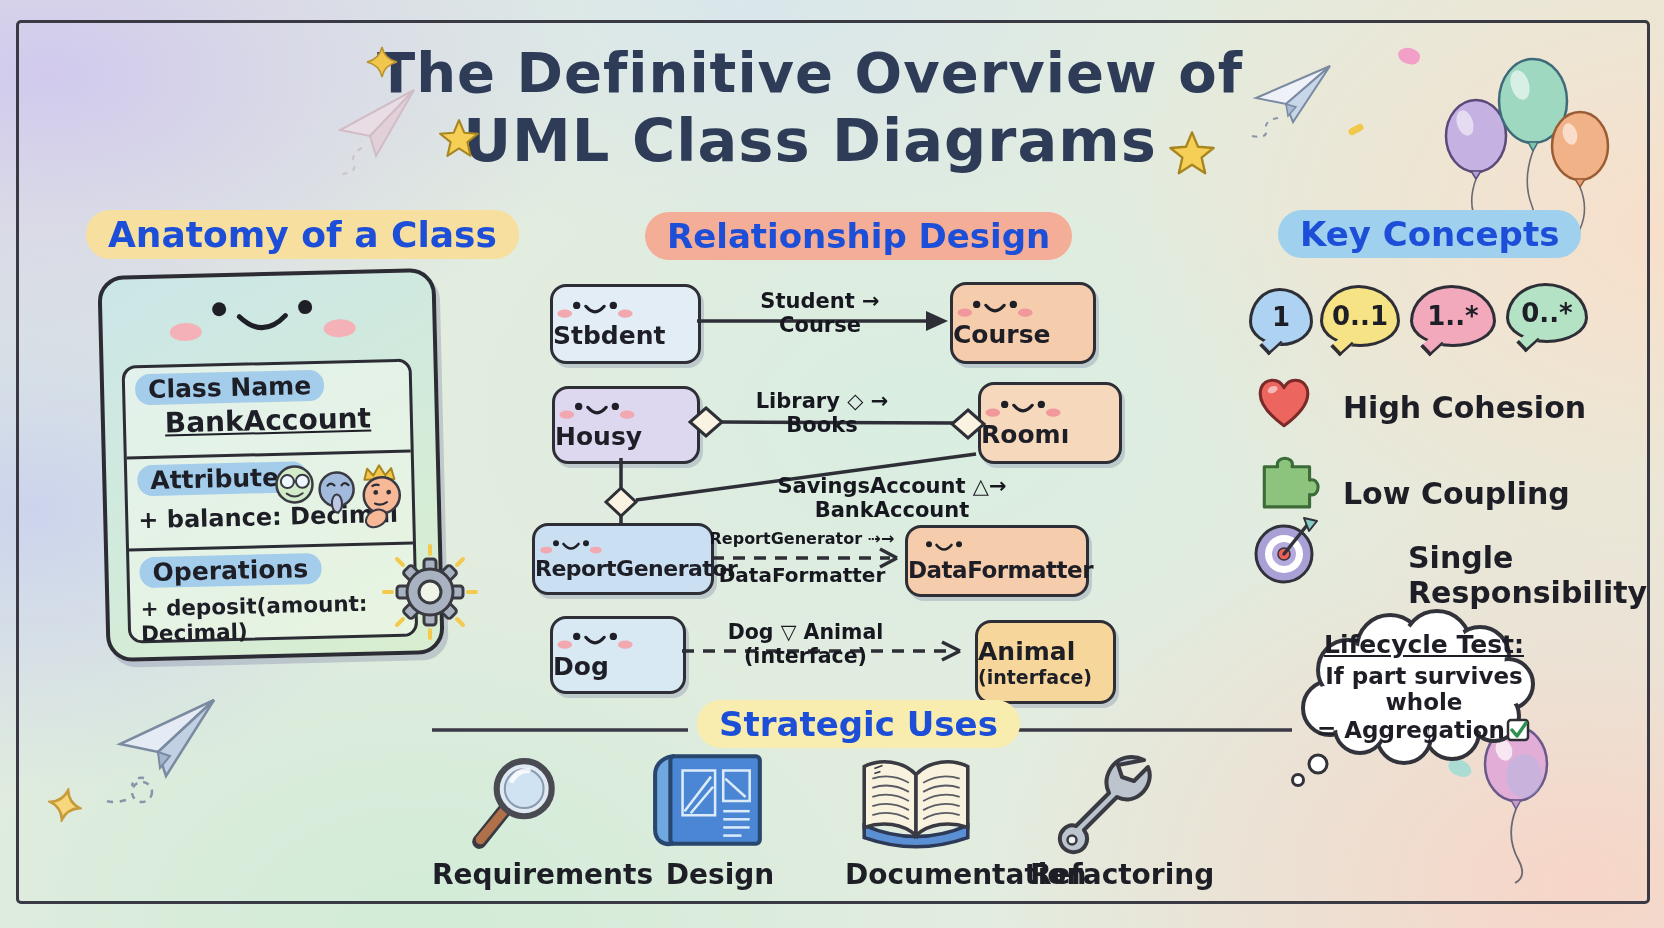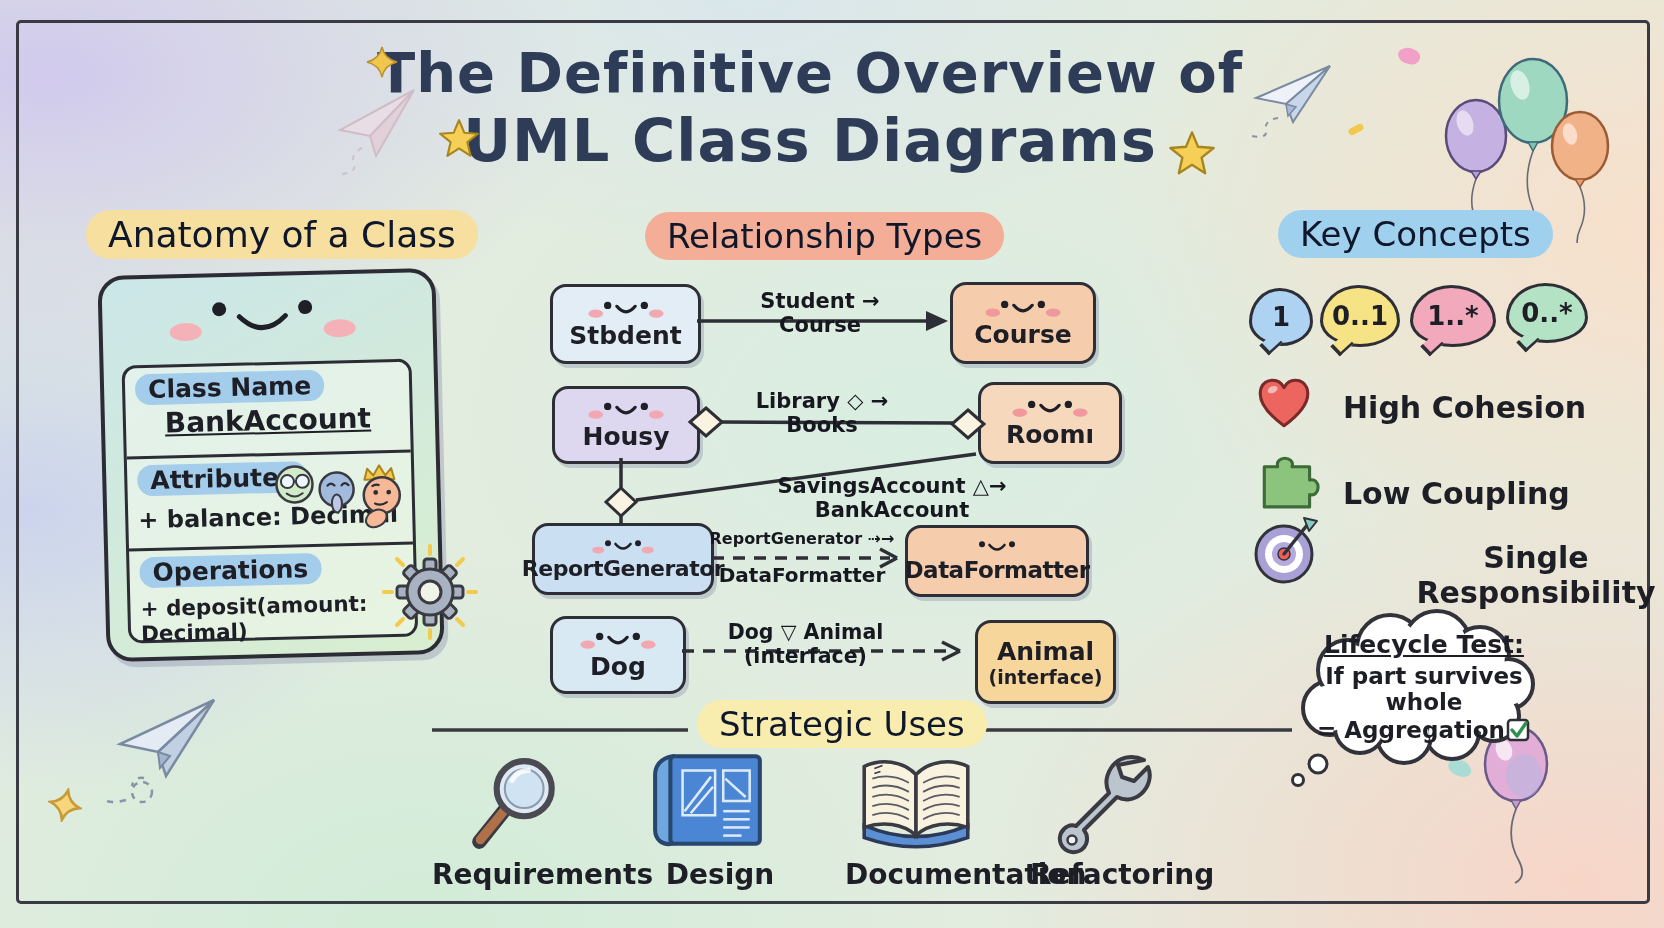--- a/index.html
+++ b/index.html
@@ -13,40 +13,40 @@
       radial-gradient(900px 620px at 25% 100%, rgba(206,236,214,.85), rgba(206,236,214,0) 60%),
       radial-gradient(760px 520px at 55% 45%, rgba(214,238,226,.75), rgba(214,238,226,0) 60%),
       radial-gradient(900px 700px at 100% 25%, rgba(250,222,200,.9), rgba(250,222,200,0) 62%),
       radial-gradient(900px 620px at 95% 95%, rgba(248,212,198,.95), rgba(248,212,198,0) 65%),
       #e2ecdf;
   }
   .abs{position:absolute;}
   .frame{left:16px;top:20px;width:1628px;height:878px;border:3.5px solid #3a3a44;border-radius:5px;pointer-events:none;z-index:1;}
   .title{left:40px;top:40px;width:1540px;text-align:center;font-weight:700;font-size:56px;color:#2e3c58;letter-spacing:1px;z-index:2;}
   .title2{top:106px;font-size:59px;}
-  .chip{display:inline-block;padding:4px 22px;border-radius:24px;font-weight:400;font-size:34px;color:#0f172a;z-index:4;}
+  .chip{display:inline-block;padding:4px 22px;border-radius:24px;font-weight:700;font-size:34px;color:#1d4ed8;z-index:4;}
   .chip-anatomy{background:#f7dfa0;}
   .chip-rel{background:#f4ad96;}
   .chip-key{background:#9fd0ee;}
   .chip-strategic{background:#f8ecae;}
   
   .card{left:102px;top:272px;width:330px;height:378px;background:linear-gradient(150deg,#cbe6e8 0%,#d9eecf 100%);
     border:4px solid #2c2c34;border-radius:26px;transform:rotate(-1.4deg);box-shadow:4px 6px 0 rgba(130,135,165,.35);z-index:2;}
   .card-inner{left:18px;top:86px;width:284px;height:272px;border:3px solid #2c2c34;border-radius:14px;background:rgba(250,253,245,.45);}
   .sec{position:relative;width:100%;box-sizing:border-box;padding:6px 10px 4px 10px;}
   .sec+.sec{border-top:3px solid #2c2c34;}
   .chip-sm{display:inline-block;background:#a3cdeb;border-radius:15px;padding:1px 13px;font-weight:700;font-size:25px;}
-  .uml-box{position:absolute;display:flex;flex-direction:column;align-items:center;justify-content:center;
+  .uml-box{position:absolute;display:flex;flex-direction:column;align-items:flex-start;justify-content:center;
     border:3px solid #2e2e36;border-radius:16px;box-shadow:3px 4px 0 rgba(140,150,175,.4);font-weight:700;z-index:2;}
   .rel-label{position:absolute;text-align:center;font-weight:700;color:#17171f;z-index:4;}
   .bubble{position:absolute;display:flex;align-items:center;justify-content:center;border:3px solid #2e2e36;
     font-weight:700;font-size:26px;border-radius:48% 52% 50% 50% / 58% 58% 42% 42%;z-index:2;}
   .bubble::after{content:'';position:absolute;left:11px;bottom:-9px;width:13px;height:13px;background:inherit;
     border-right:3px solid #2e2e36;border-bottom:3px solid #2e2e36;transform:skewX(-18deg) rotate(38deg);}
-  .kc-label{position:absolute;font-weight:700;font-size:30px;z-index:2;text-align:center;}
+  .kc-label{position:absolute;font-weight:700;font-size:30px;z-index:2;}
   .use-label{position:absolute;font-weight:700;font-size:28px;text-align:center;z-index:2;}
   .cloud-text{left:1302px;top:630px;width:244px;text-align:center;z-index:6;font-weight:700;}
   .cloud-text .t1{font-size:25px;text-decoration:underline;text-align:center;}
   .cloud-text .t2{font-size:23px;margin-top:4px;}
   .cloud-text .t3{font-size:23px;margin-top:2px;display:flex;align-items:center;justify-content:center;gap:0;}
   svg{display:block;}
   .z2{z-index:2;} .z3{z-index:3;} .z5{z-index:5;}
 </style>
 </head>
 <body>
@@ -172,21 +172,21 @@
           <rect x="-6" y="-33" width="12" height="13" rx="3"></rect>
         </g>
       <g transform="rotate(315)">
           <rect x="-6" y="-33" width="12" height="13" rx="3"></rect>
         </g>
       <circle r="23"></circle>
         <circle r="11" fill="#f0f4e8"></circle>
     </g>
   </svg>
 
-  <span class="abs chip chip-rel" style="left:645px;top:212px">Relationship Types</span>
+  <span class="abs chip chip-rel" style="left:645px;top:212px">Relationship Design</span>
 
   <svg class="abs z3" style="left:0;top:0;pointer-events:none" width="1664" height="928" viewBox="0 0 1664 928">
     <g stroke="#2e2e36" stroke-width="3.5" fill="none">
       <line x1="697" y1="321" x2="930" y2="321"></line>
       <line x1="722" y1="422" x2="954" y2="423"></line>
       <line x1="621" y1="458" x2="621" y2="489"></line>
       <line x1="621" y1="515" x2="621" y2="524"></line>
       <line x1="636" y1="500" x2="976" y2="454"></line>
       <line x1="712" y1="558" x2="890" y2="558" stroke-dasharray="12 9"></line>
       <line x1="880" y1="549" x2="897" y2="558"></line>

